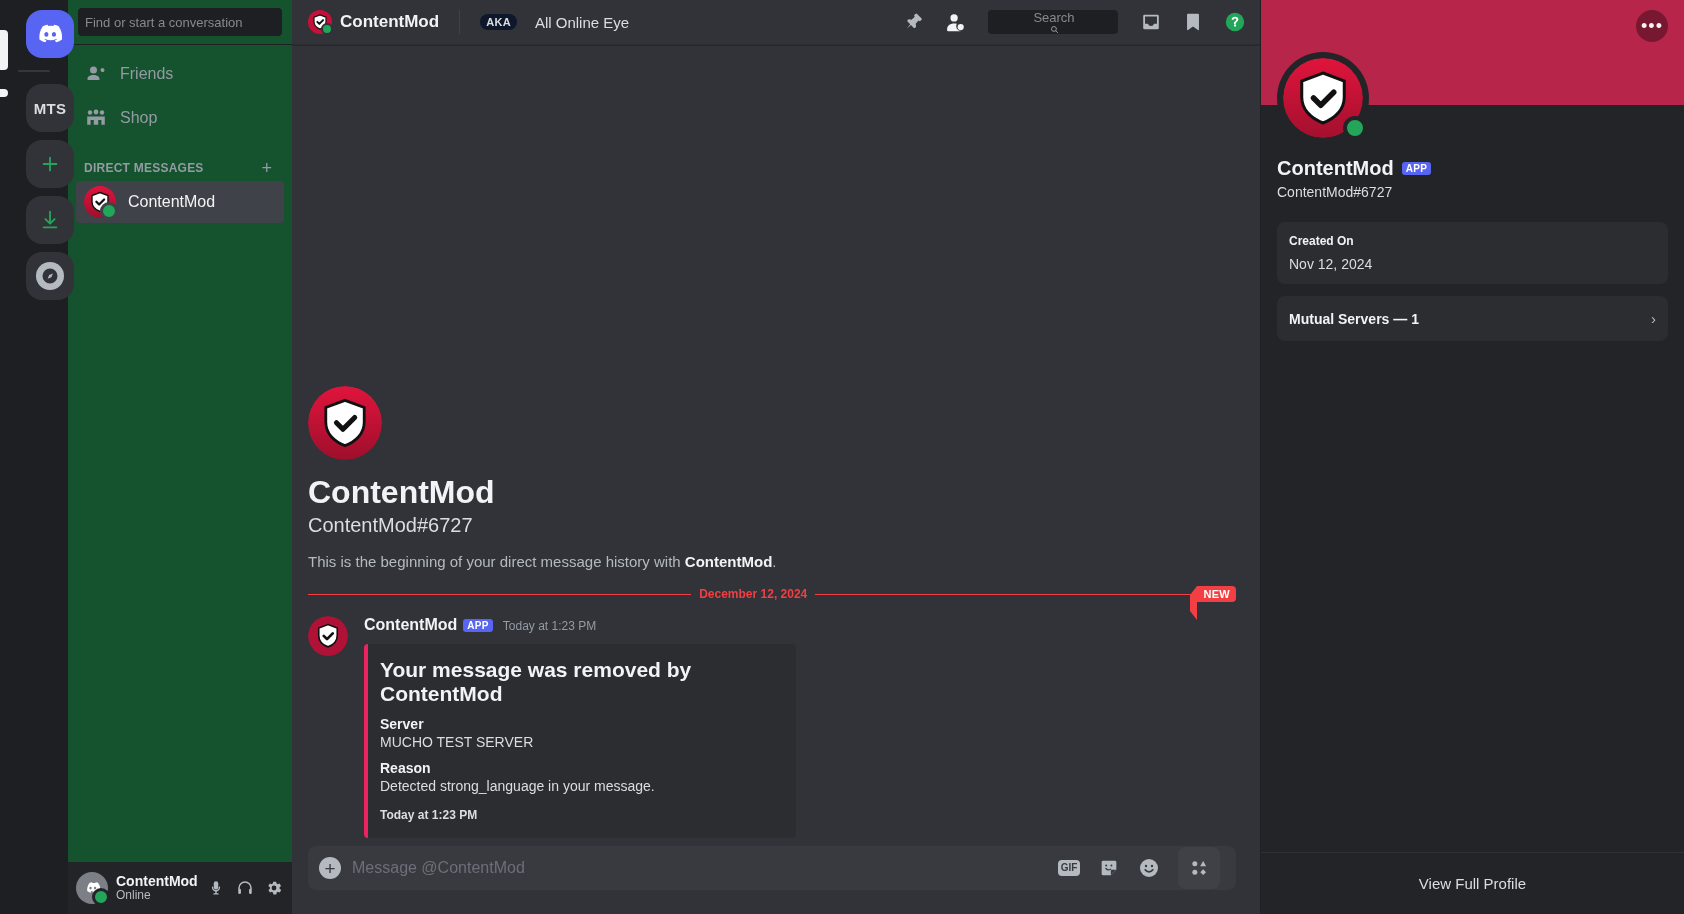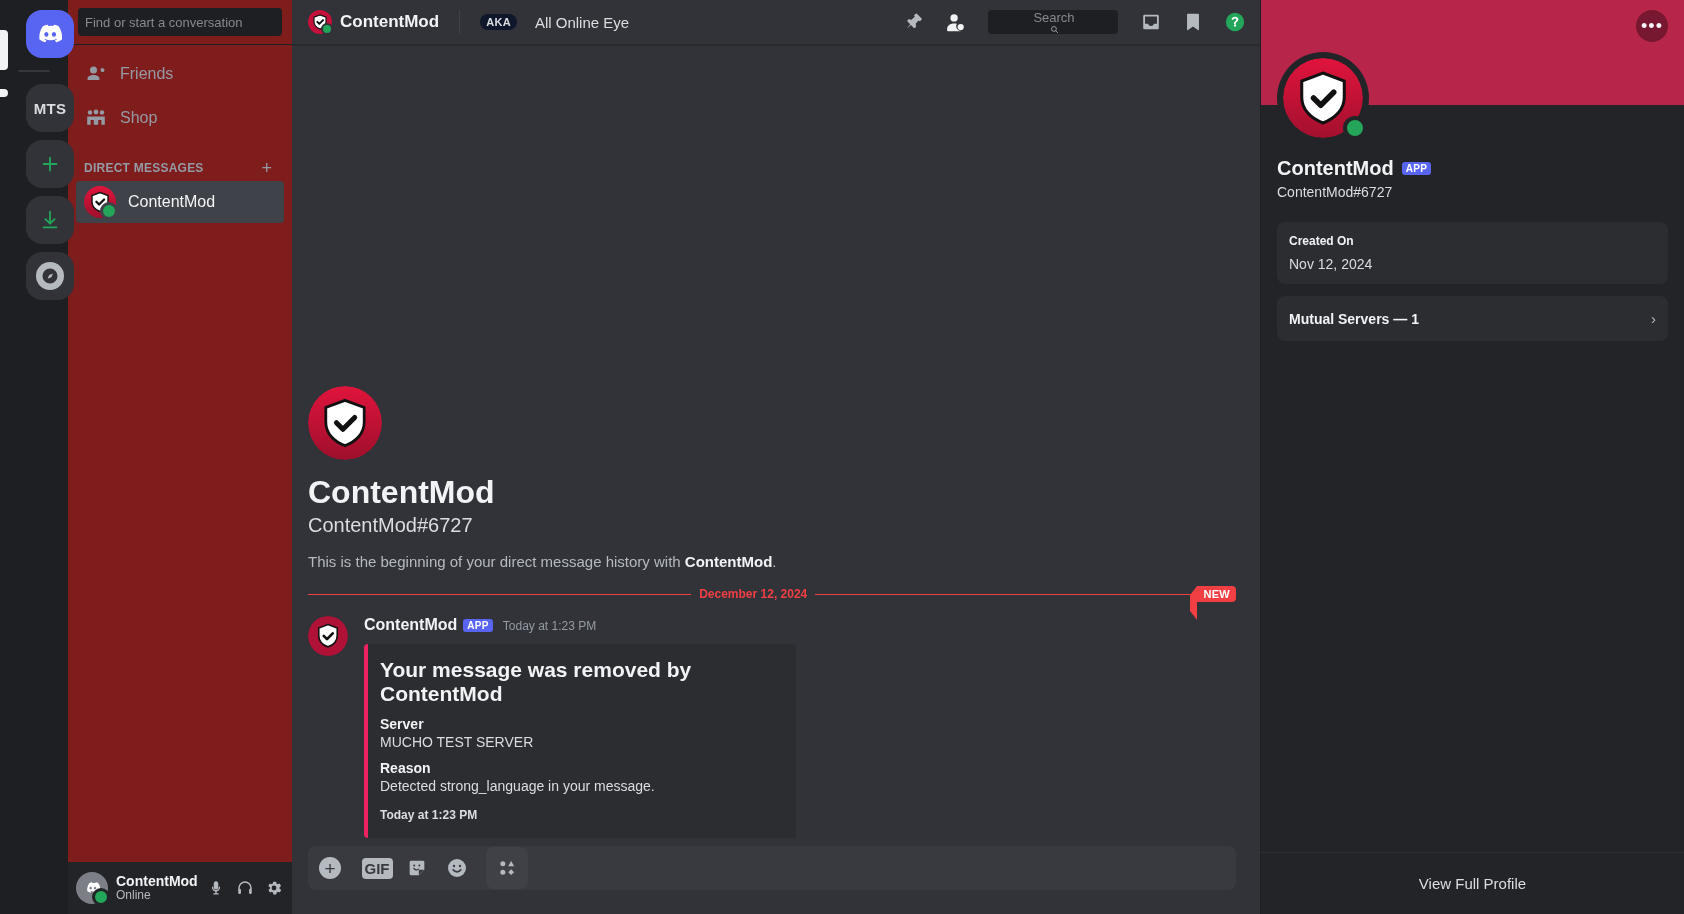--- a/index.html
+++ b/index.html
@@ -34,21 +34,21 @@
   .rail-sep { width: 32px; height: 2px; background: #35373c; border-radius: 1px; margin: 4px 0; }
   .rail-label { font-size: 15px; font-weight: 600; color: #dbdee1; letter-spacing: .2px; }
   .rail-icon.discover-wrap { background: #313338; }
   .discover-dot {
     width: 28px; height: 28px; border-radius: 50%; background: #b5bac1;
     display: flex; align-items: center; justify-content: center;
   }
 
   
   .dm-sidebar {
-    width: 224px; flex: 0 0 224px; background: #7f1d1d;
+    width: 224px; flex: 0 0 224px; background: #14532d;
     display: flex; flex-direction: column;
   }
   .dm-search-wrap { height: 45px; padding: 10px 10px; display: flex; align-items: center;
                     border-bottom: 1px solid #1f2023; }
   .dm-search {
     width: 100%; height: 28px; background: #1e1f22; border-radius: 4px;
     display: flex; align-items: center; padding: 0 7px;
     color: #87898c; font-size: 13px; cursor: pointer;
   }
   .dm-list { flex: 1; padding: 8px; overflow: hidden; }
@@ -184,21 +184,21 @@
   }
   .comp-plus .circ {
     width: 22px; height: 22px; border-radius: 50%; background: #b5bac1;
     display: flex; align-items: center; justify-content: center;
     color: #383a40; font-size: 19px; line-height: 1; font-weight: 400;
   }
   .comp-input { flex: 1; font-size: 16px; color: #6d6f78; padding: 11px 0; cursor: text; }
   .comp-btn { width: 30px; height: 30px; display: flex; align-items: center;
               justify-content: center; color: #b5bac1; cursor: pointer; margin-left: 10px; }
   .gif-box {
-    background: #b5bac1; color: #383a40; font-size: 15px; font-weight: 700;
+    background: #b5bac1; color: #383a40; font-size: 10px; font-weight: 700;
     border-radius: 4px; padding: 3px 3px; line-height: 1;
   }
   .apps-btn {
     width: 42px; height: 42px; border-radius: 8px; background: #3f4147;
     display: flex; align-items: center; justify-content: center;
     margin-left: 14px; cursor: pointer;
   }
 
   
   .right-panel {
@@ -488,20 +488,21 @@
             </div>
           </div>
 
         </div>
 
         <div class="composer-wrap">
           <div class="composer">
             <div class="comp-plus">
               <span class="circ">+</span>
             </div>
+            <div class="comp-input">Message @ContentMod</div>
             <div class="comp-btn">
               <span class="gif-box">GIF</span>
             </div>
             <div class="comp-btn">
               <svg width="22" height="22" viewBox="0 0 24 24" fill="#b5bac1">
                 <path d="M4 5.5A1.5 1.5 0 0 1 5.5 4h13A1.5 1.5 0 0 1 20 5.5V14l-6 6H5.5A1.5 1.5 0 0 1 4 18.5v-13Z"></path>
                 <path d="M14 20v-4.5a1.5 1.5 0 0 1 1.5-1.5H20L14 20Z" fill="#383a40"></path>
                 <circle cx="9" cy="9.2" r="1.1" fill="#383a40"></circle>
                   <circle cx="14.6" cy="9.2" r="1.1" fill="#383a40"></circle>
                 <path d="M8.6 12.4a3.6 3.6 0 0 0 5.2.9" stroke="#383a40" stroke-width="1.4" fill="none" stroke-linecap="round"></path>

